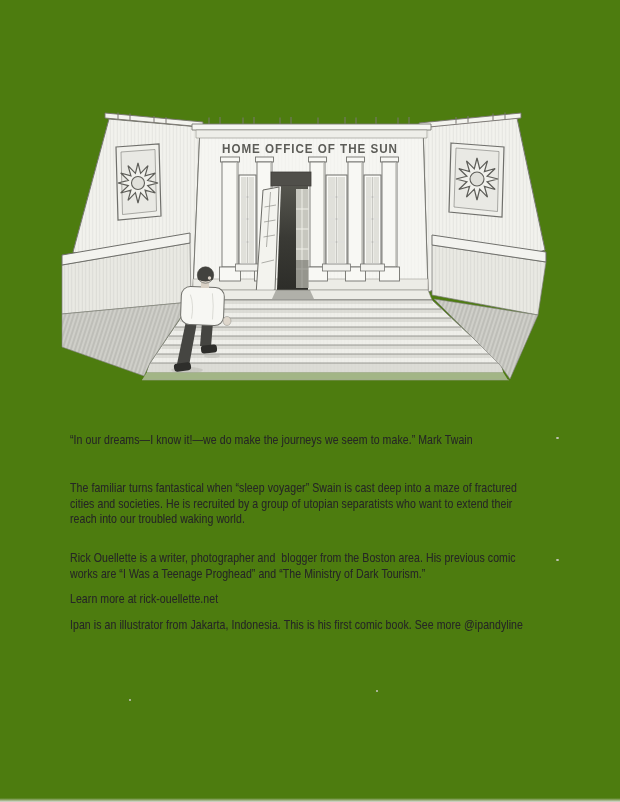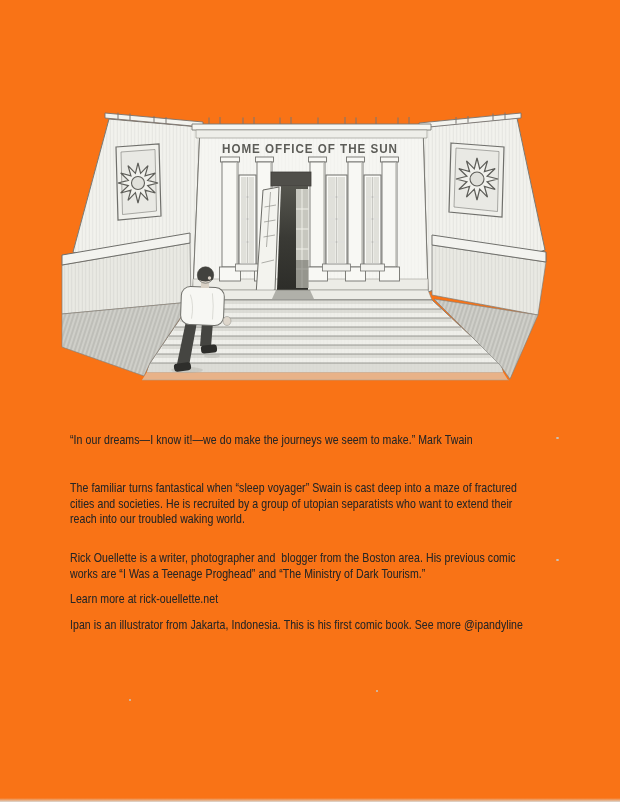--- a/index.html
+++ b/index.html
@@ -1,18 +1,18 @@
 <!DOCTYPE html>
 <html><head>
 <meta charset="utf-8">
 <style>
   html,body{margin:0;padding:0;background:#9a9a9a;}
   .page{
     position:relative;width:620px;height:802px;margin:0 auto;
-    background:#f97316;overflow:hidden;
+    background:#4d7c0f;overflow:hidden;
     font-family:"Liberation Sans",sans-serif;
   }
   .illo{position:absolute;left:60px;top:95px;width:500px;height:300px;}
   .tx{
     position:absolute;left:70px;width:760px;
     color:#262626;font-size:13.5px;line-height:15.7px;letter-spacing:.1px;
     white-space:pre-wrap;
     transform:scaleX(.78);transform-origin:0 0;
     text-shadow:0 0 .5px rgba(40,40,40,.22);
   }

